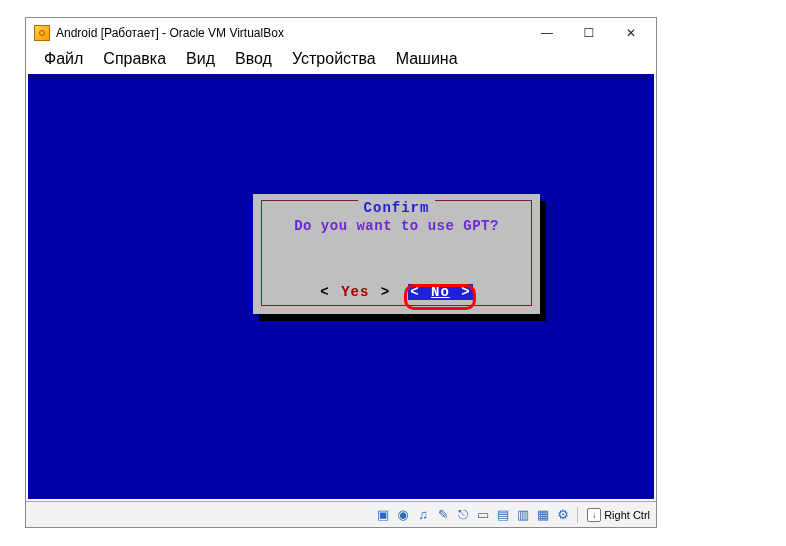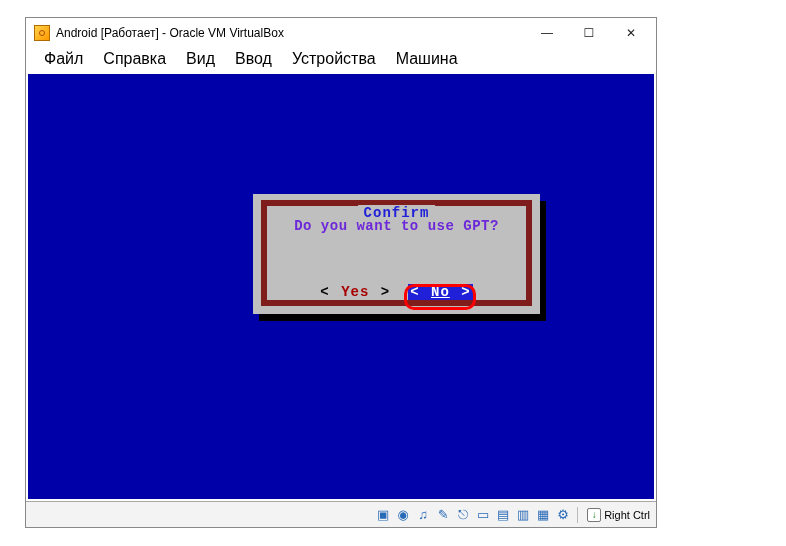--- a/index.html
+++ b/index.html
@@ -69,21 +69,21 @@
     left:225px; top:120px;
     width:287px; height:120px;
     background:#bfbfbf;
     font-family:"Courier New",monospace;
     font-size:14px;
     font-weight:bold;
   }
   .dlg-frame{
     position:absolute;
     left:8px; right:8px; top:6px; bottom:8px;
-    border:6px solid #7f1d1d;
+    border:1px solid #7f1d1d;
   }
   .dlg-title{
     position:absolute;
     top:-1px; left:50%; transform:translateX(-50%);
     background:#bfbfbf;
     padding:0 6px;
     color:#2020d8;
     letter-spacing:1px;
   }
   .dlg-msg{

